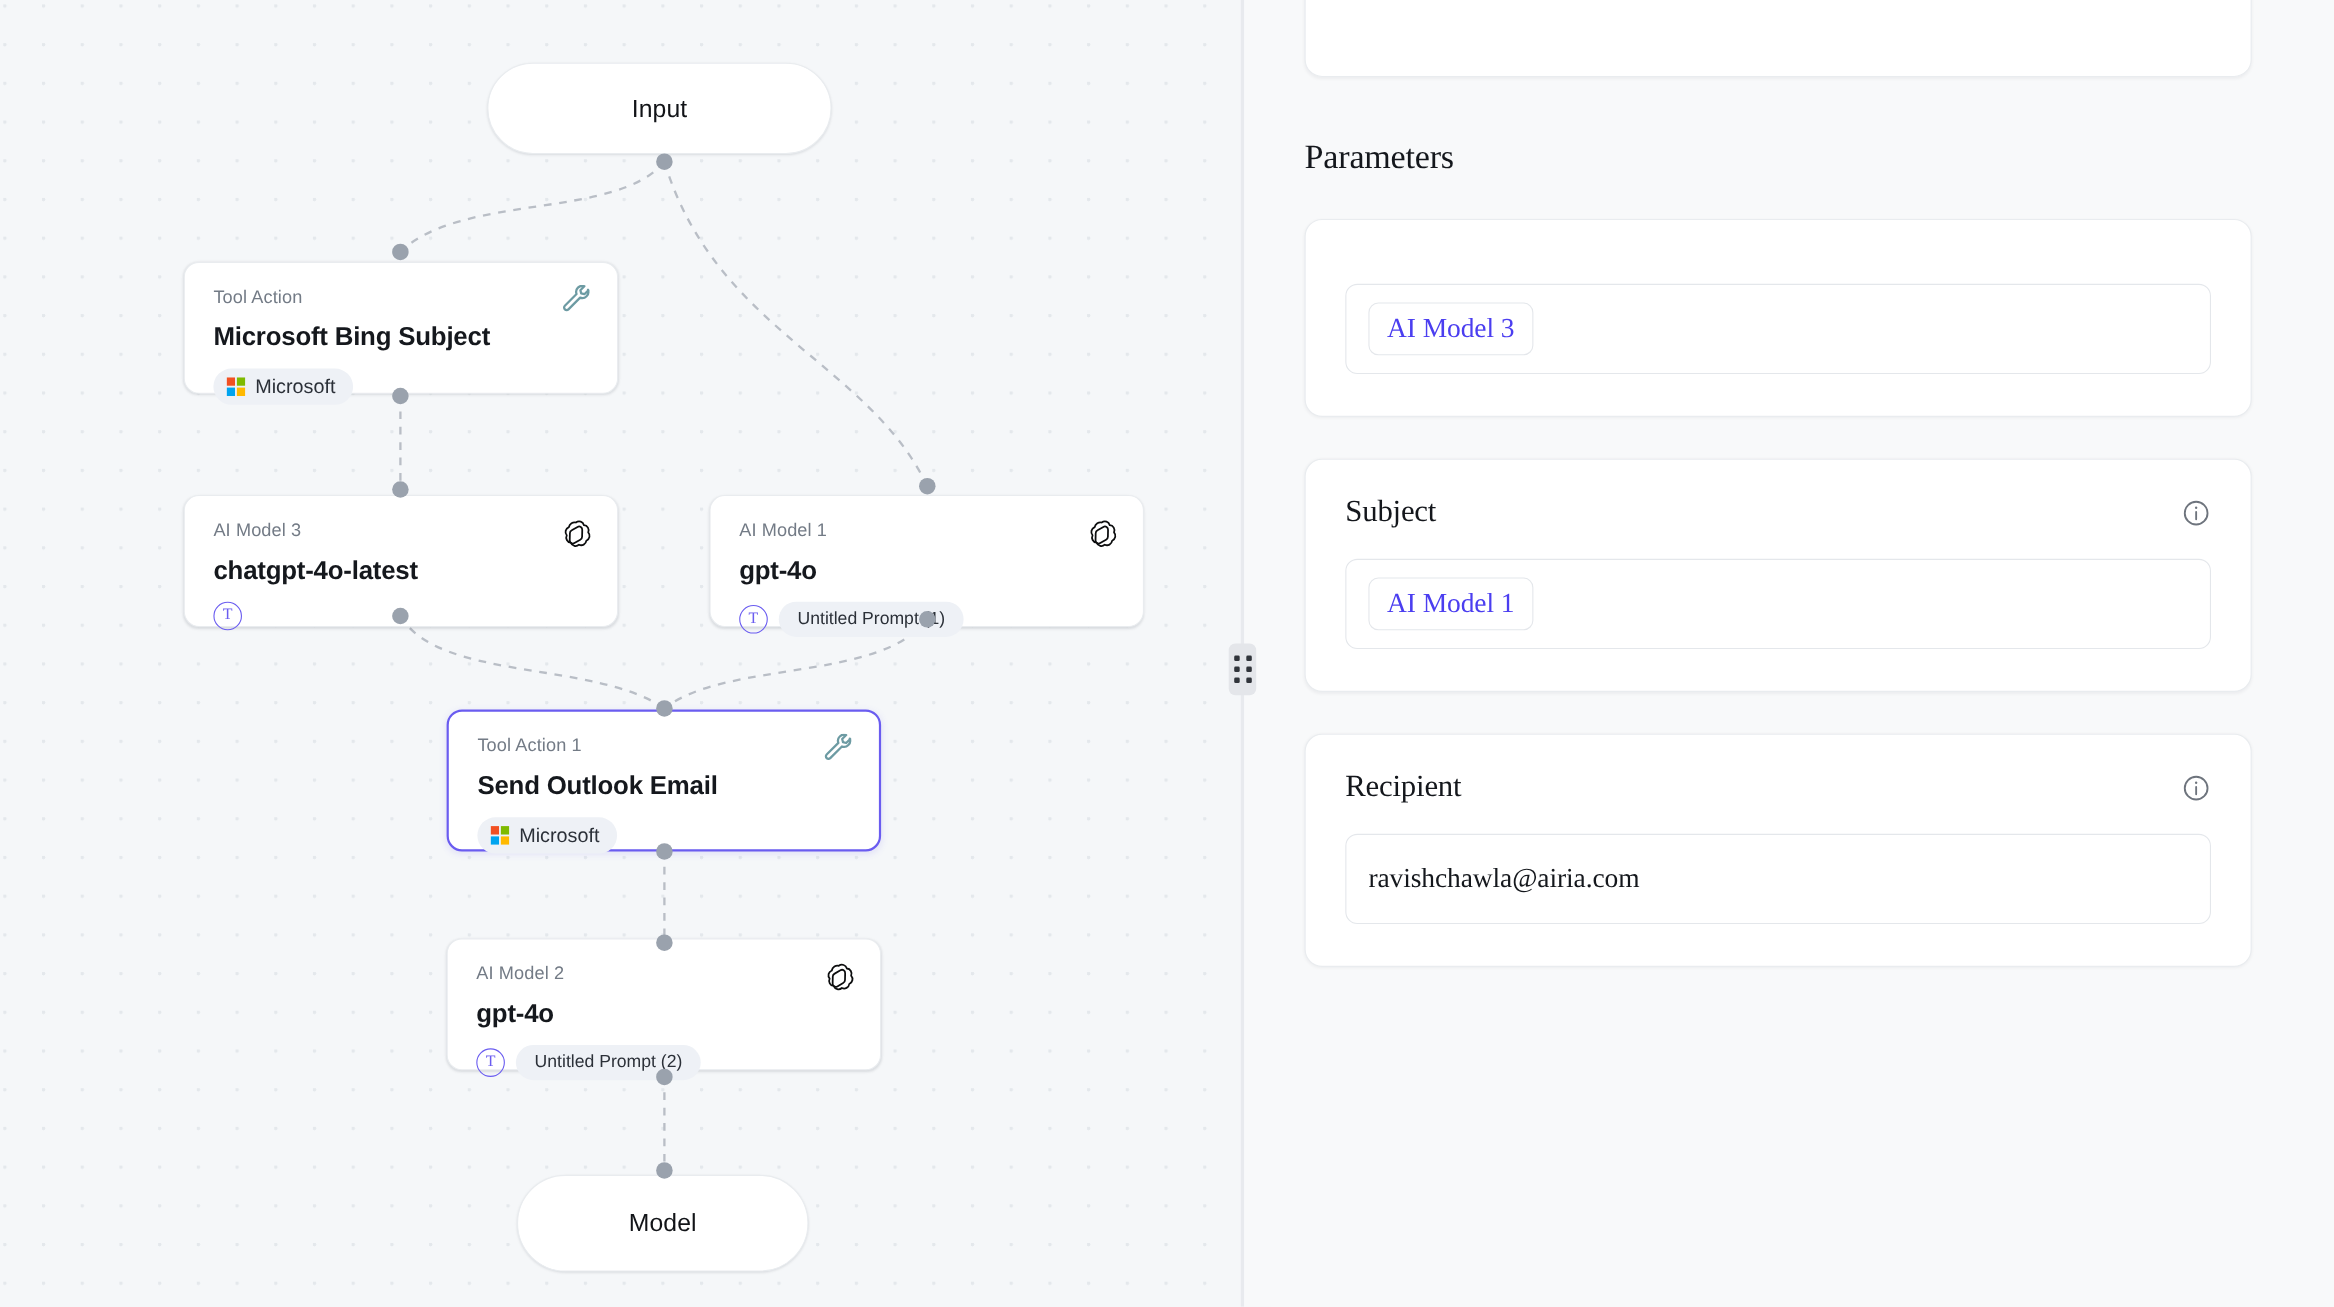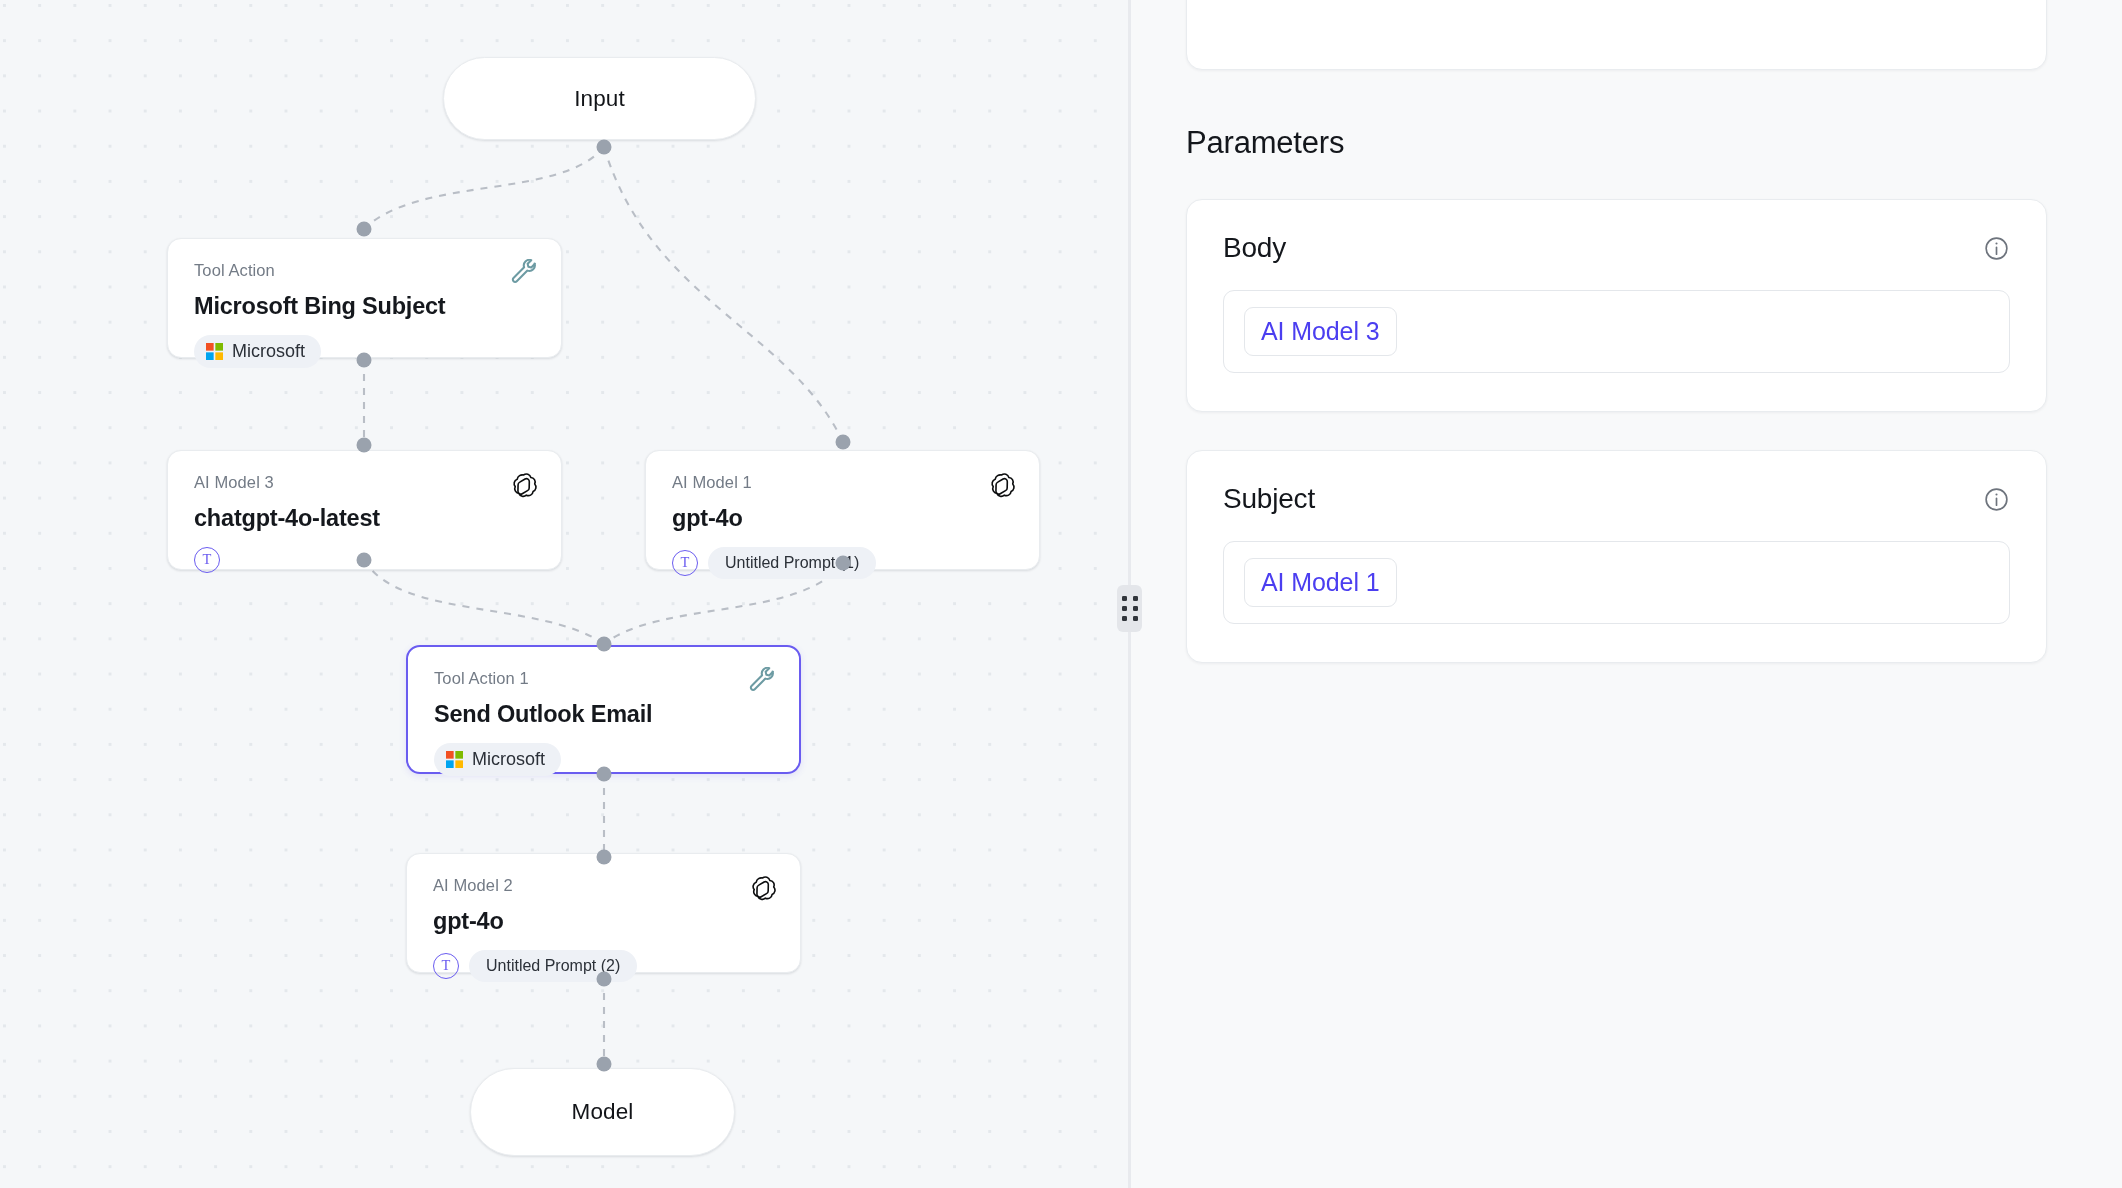--- a/index.html
+++ b/index.html
@@ -106,20 +106,21 @@
   .handle-dots { display: grid; grid-template-columns: repeat(2, 5px); gap: 5px 6px; }
   .handle-dots i { display: block; width: 5px; height: 5px; border-radius: 1.3px; background: #30343a; }
 
   
   #panel {
     flex: 1 1 auto; height: 1188px;
     background: #f8f9fa;
     overflow: hidden;
     padding: 0 75px 0 55px;
     position: relative;
+    font-family: Liberation Serif, serif;
   }
   .panel-inner { position: relative; }
   .card-clipped {
     background: #ffffff;
     border: 1px solid #e9ecef;
     border-radius: 16px;
     height: 110px;
     margin-top: -40px;
     box-shadow: 0 1px 3px rgba(16,24,40,.05);
     overflow: hidden;
@@ -320,46 +321,51 @@
       </span>
     </div>
   </div>
 
   <div id="panel">
     <div class="panel-inner">
       <div class="card-clipped"></div>
       <h2 class="panel-heading">Parameters</h2>
       <div id="params-layer">
           <div class="param-card">
-            <div class="param-head">
-              <span class="param-label">Body</span>
-              <span>
-                <svg class="info-ico" viewBox="0 0 24 24" fill="none" stroke="#6e747d" stroke-width="1.5" stroke-linecap="round">
-                  <circle cx="12" cy="12" r="9.2"></circle>
-                  <path d="M12 11v6"></path>
-                  <circle cx="12" cy="7.6" r=".95" fill="#6e747d" stroke="none"></circle>
-                </svg>
-              </span>
-            </div>
             <div class="param-field">
               <span class="token">AI Model 3</span>
             </div>
           </div>
           <div class="param-card">
             <div class="param-head">
               <span class="param-label">Subject</span>
               <span>
                 <svg class="info-ico" viewBox="0 0 24 24" fill="none" stroke="#6e747d" stroke-width="1.5" stroke-linecap="round">
                   <circle cx="12" cy="12" r="9.2"></circle>
                   <path d="M12 11v6"></path>
                   <circle cx="12" cy="7.6" r=".95" fill="#6e747d" stroke="none"></circle>
                 </svg>
               </span>
             </div>
             <div class="param-field">
               <span class="token">AI Model 1</span>
             </div>
           </div>
+          <div class="param-card">
+            <div class="param-head">
+              <span class="param-label">Recipient</span>
+              <span>
+                <svg class="info-ico" viewBox="0 0 24 24" fill="none" stroke="#6e747d" stroke-width="1.5" stroke-linecap="round">
+                  <circle cx="12" cy="12" r="9.2"></circle>
+                  <path d="M12 11v6"></path>
+                  <circle cx="12" cy="7.6" r=".95" fill="#6e747d" stroke="none"></circle>
+                </svg>
+              </span>
+            </div>
+            <div class="param-field">
+              <span class="field-text">ravishchawla@airia.com</span>
+            </div>
+          </div>
         </div>
     </div>
   </div>
 
 </div>
 
 </body></html>

